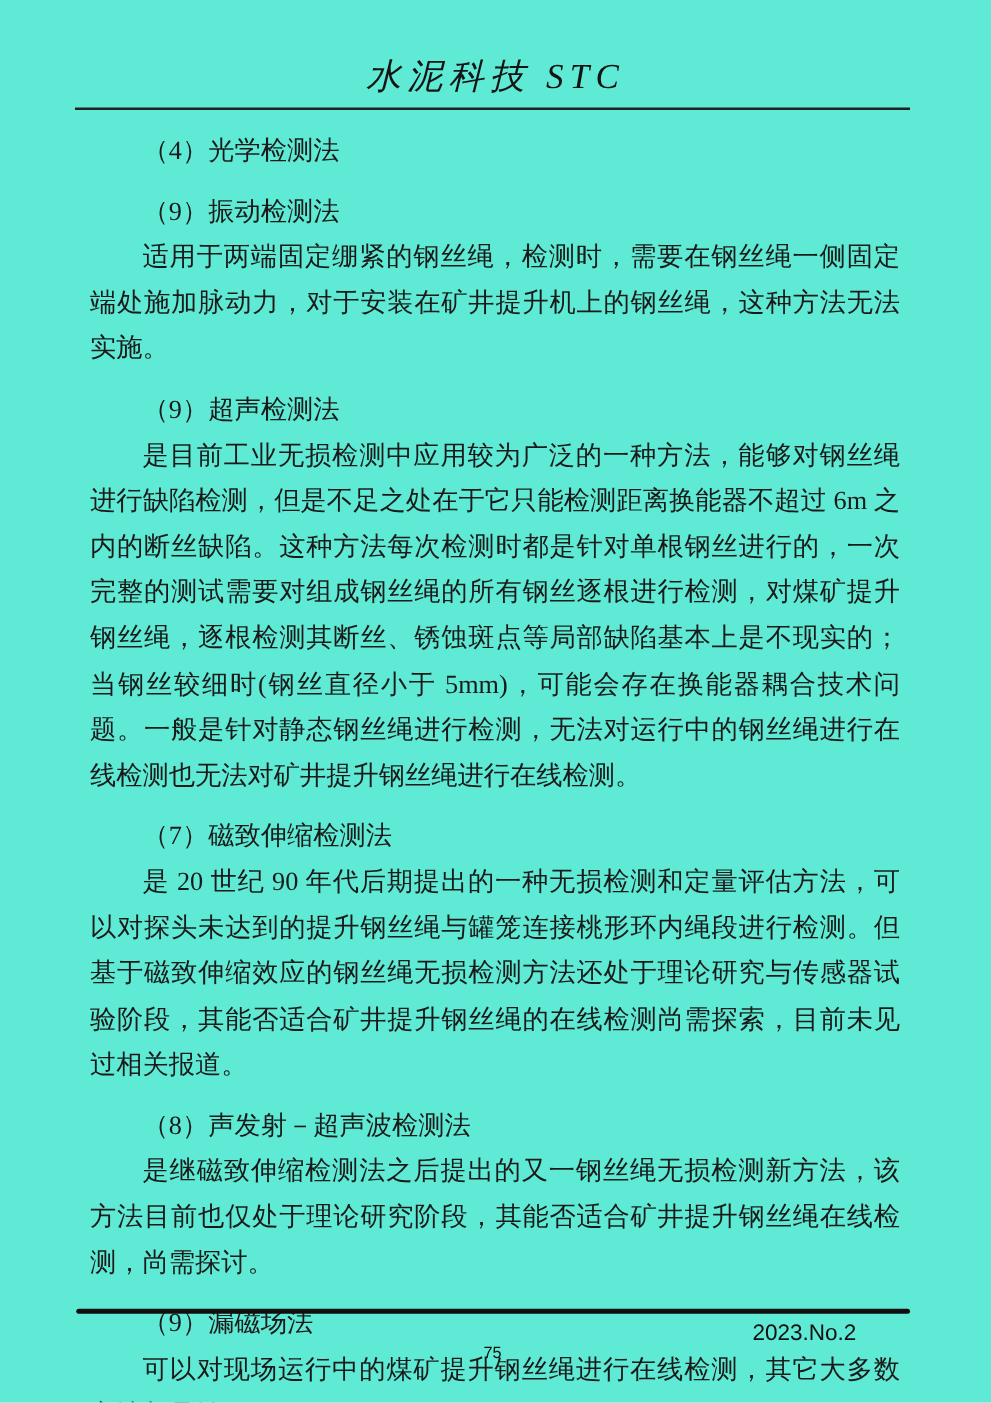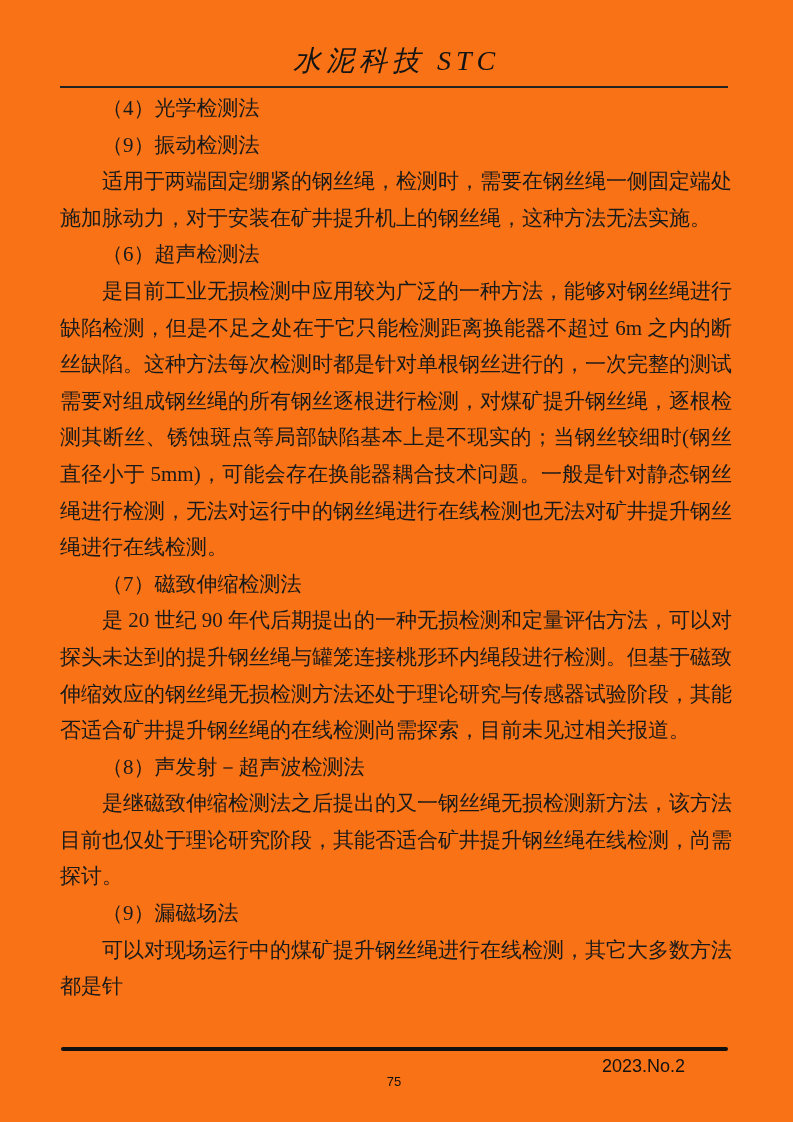--- a/index.html
+++ b/index.html
@@ -5,21 +5,21 @@
   html, body {
     margin: 0;
     padding: 0;
     background: #e8e8e8;
   }
   .page {
     position: relative;
     width: 793px;
     height: 1122px;
     margin: 0 auto;
-    background: #f97316;
+    background: #5eead4;
     color: #1a1a1a;
     font-family: "Liberation Serif", "DejaVu Serif", serif;
     overflow: hidden;
   }
   
   .header {
     position: absolute;
     top: 42px;
     left: 0;
     width: 100%;
@@ -42,21 +42,21 @@
   }
   
   .article {
     position: absolute;
     top: 90px;
     left: 60px;
     width: 672px;
     font-size: 21px;
     line-height: 36.6px;
   }
-  .sec { margin: 0; }
+  .sec { margin: 12px; }
   .heading {
     margin: 0;
     font-size: 21px;
     font-weight: normal;
     text-indent: 2em;
     text-align: left;
   }
   .para {
     margin: 0;
     font-size: 21px;
@@ -108,21 +108,21 @@
     <section class="sec">
       <h2 class="heading">（4）光学检测法</h2>
     </section>
 
     <section class="sec">
       <h2 class="heading">（9）振动检测法</h2>
       <p class="para">适用于两端固定绷紧的钢丝绳，检测时，需要在钢丝绳一侧固定端处施加脉动力，对于安装在矿井提升机上的钢丝绳，这种方法无法实施。</p>
     </section>
 
     <section class="sec">
-      <h2 class="heading">（6）超声检测法</h2>
+      <h2 class="heading">（9）超声检测法</h2>
       <p class="para">是目前工业无损检测中应用较为广泛的一种方法，能够对钢丝绳进行缺陷检测，但是不足之处在于它只能检测距离换能器不超过 6m 之内的断丝缺陷。这种方法每次检测时都是针对单根钢丝进行的，一次完整的测试需要对组成钢丝绳的所有钢丝逐根进行检测，对煤矿提升钢丝绳，逐根检测其断丝、锈蚀斑点等局部缺陷基本上是不现实的；当钢丝较细时(钢丝直径小于 5mm)，可能会存在换能器耦合技术问题。一般是针对静态钢丝绳进行检测，无法对运行中的钢丝绳进行在线检测也无法对矿井提升钢丝绳进行在线检测。</p>
     </section>
 
     <section class="sec">
       <h2 class="heading">（7）磁致伸缩检测法</h2>
       <p class="para">是 20 世纪 90 年代后期提出的一种无损检测和定量评估方法，可以对探头未达到的提升钢丝绳与罐笼连接桃形环内绳段进行检测。但基于磁致伸缩效应的钢丝绳无损检测方法还处于理论研究与传感器试验阶段，其能否适合矿井提升钢丝绳的在线检测尚需探索，目前未见过相关报道。</p>
     </section>
 
     <section class="sec">
       <h2 class="heading">（8）声发射－超声波检测法</h2>

